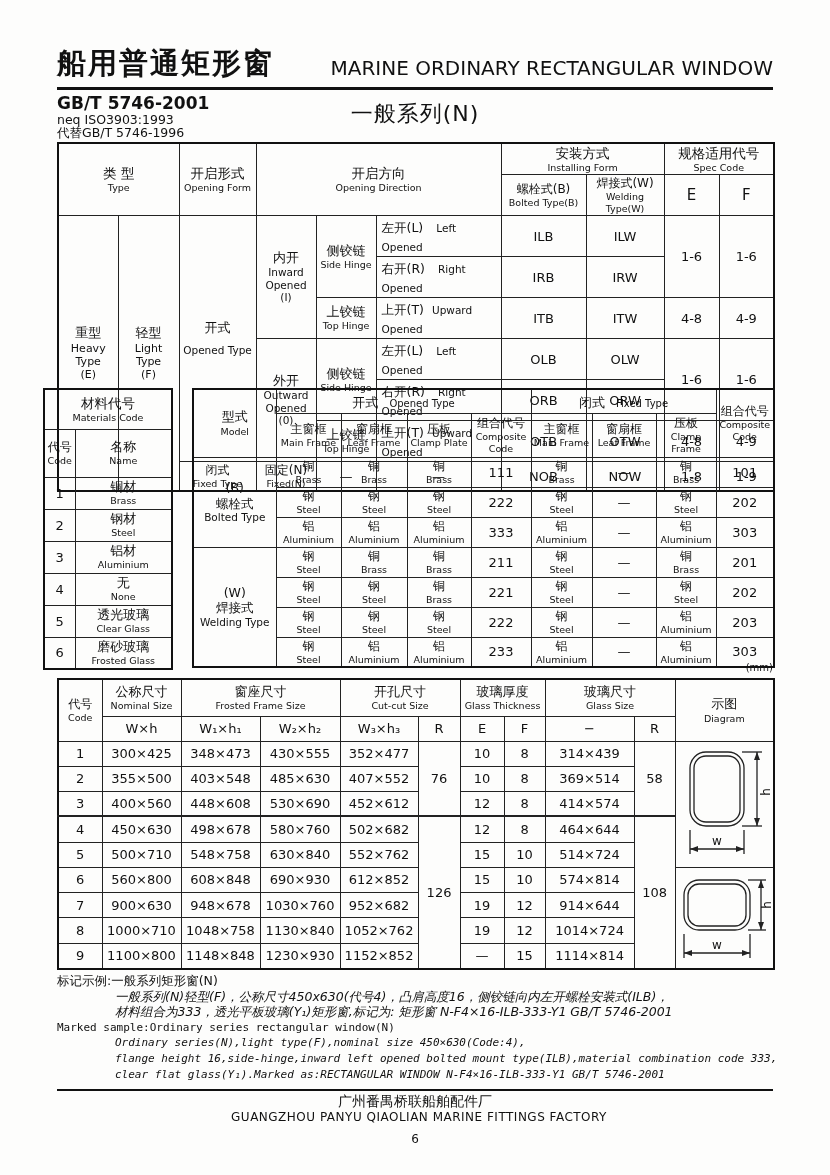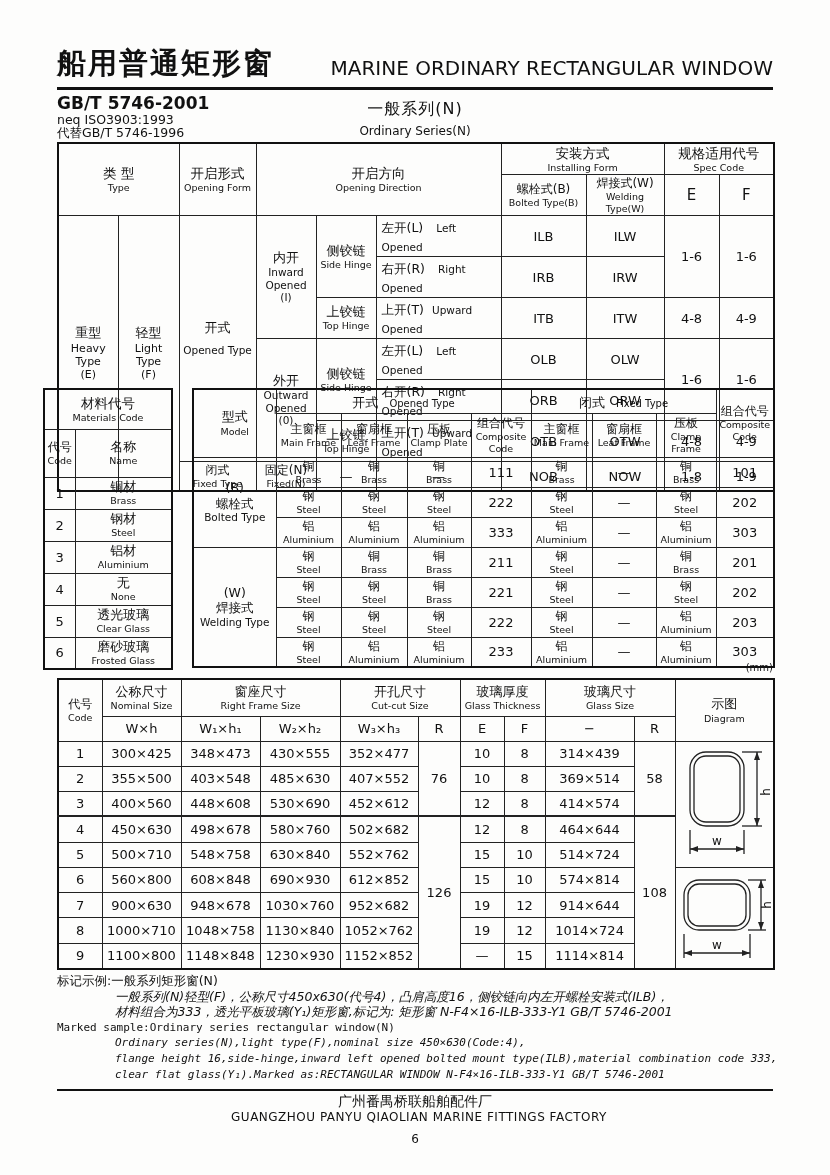--- a/index.html
+++ b/index.html
@@ -7,21 +7,21 @@
         font-family:"DejaVu Sans","Liberation Sans",sans-serif;overflow:hidden;}
 
   
   .title-cn{position:absolute;left:57px;top:44px;font-size:29px;font-weight:600;letter-spacing:2px;}
   .title-en{position:absolute;right:57px;top:56px;font-size:20px;font-weight:normal;letter-spacing:0px;}
   .rule-top{position:absolute;left:57px;top:87px;width:716px;border-top:3px solid #111;}
   .std-no{position:absolute;left:57px;top:93px;font-size:17px;font-weight:600;}
   .std-neq{position:absolute;left:57px;top:112px;font-size:12.5px;}
   .std-rep{position:absolute;left:57px;top:125px;font-size:12.5px;}
   .series{position:absolute;left:57px;top:99px;width:716px;text-align:center;}
-  .series .s-cn{display:block;font-size:16px;letter-spacing:1px;}
+  .series .s-cn{display:block;font-size:22px;letter-spacing:1px;}
   .series .s-en{display:block;font-size:12px;margin-top:4px;}
 
   
   table{border-collapse:collapse;table-layout:fixed;}
   .tbl{border:2px solid #111;}
   td,th{border:1px solid #222;padding:1px;text-align:center;vertical-align:middle;
         font-weight:normal;overflow:hidden;}
   .cn{display:block;font-size:13px;line-height:1.25;white-space:pre-line;}
   .en{display:block;font-size:9.5px;line-height:1.2;white-space:pre-line;}
   .hdr .cn{font-size:13.5px;}
@@ -65,21 +65,20 @@
 <div class="page">
 
   <div class="title-cn">船用普通矩形窗</div>
   <div class="title-en">MARINE ORDINARY RECTANGULAR WINDOW</div>
   <div class="rule-top"></div>
   <div class="std-no">GB/T 5746-2001</div>
   <div class="std-neq">neq ISO3903:1993</div>
   <div class="std-rep">代替GB/T 5746-1996</div>
   <div class="series">
     <span class="s-cn">一般系列(N)</span>
-    <span class="s-en">Ordinary Series(N)</span>
   </div>
 
   <table class="tbl t1">
     <colgroup>
       <col style="width:60px">
         <col style="width:61px">
         <col style="width:77px">
       <col style="width:60px">
         <col style="width:60px">
         <col style="width:125px">
@@ -573,21 +572,21 @@
       <th rowspan="2">
         <span class="cn" style="font-size:12px">代号</span>
         <span class="en">Code</span>
           </th>
       <th>
         <span class="cn">公称尺寸</span>
         <span class="en">Nominal Size</span>
           </th>
       <th colspan="2">
         <span class="cn">窗座尺寸</span>
-        <span class="en">Right Frame Size</span>
+        <span class="en">Frosted Frame Size</span>
           </th>
       <th colspan="2">
         <span class="cn">开孔尺寸</span>
         <span class="en">Cut-cut Size</span>
           </th>
       <th colspan="2">
         <span class="cn">玻璃厚度</span>
         <span class="en">Glass Thickness</span>
           </th>
       <th colspan="2">

